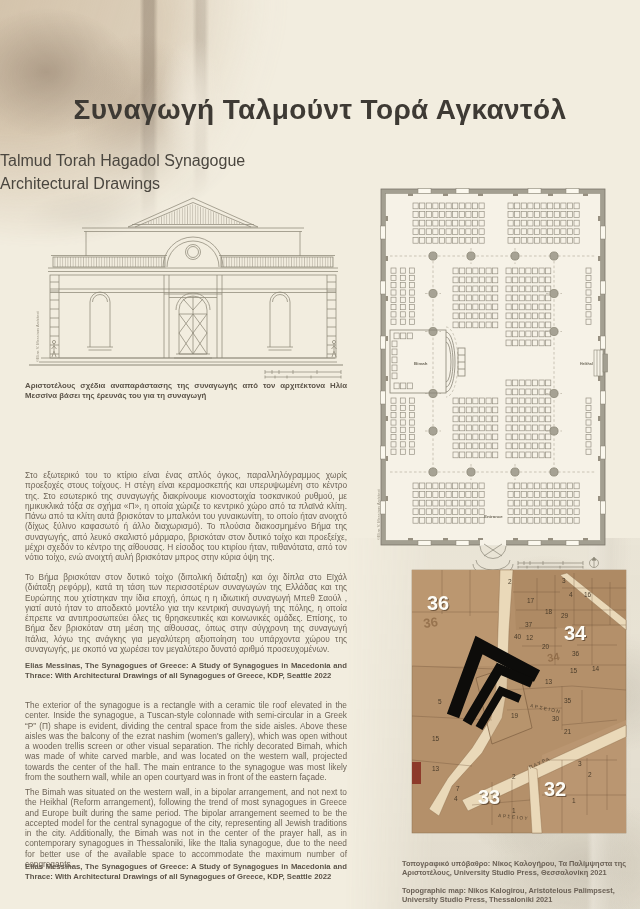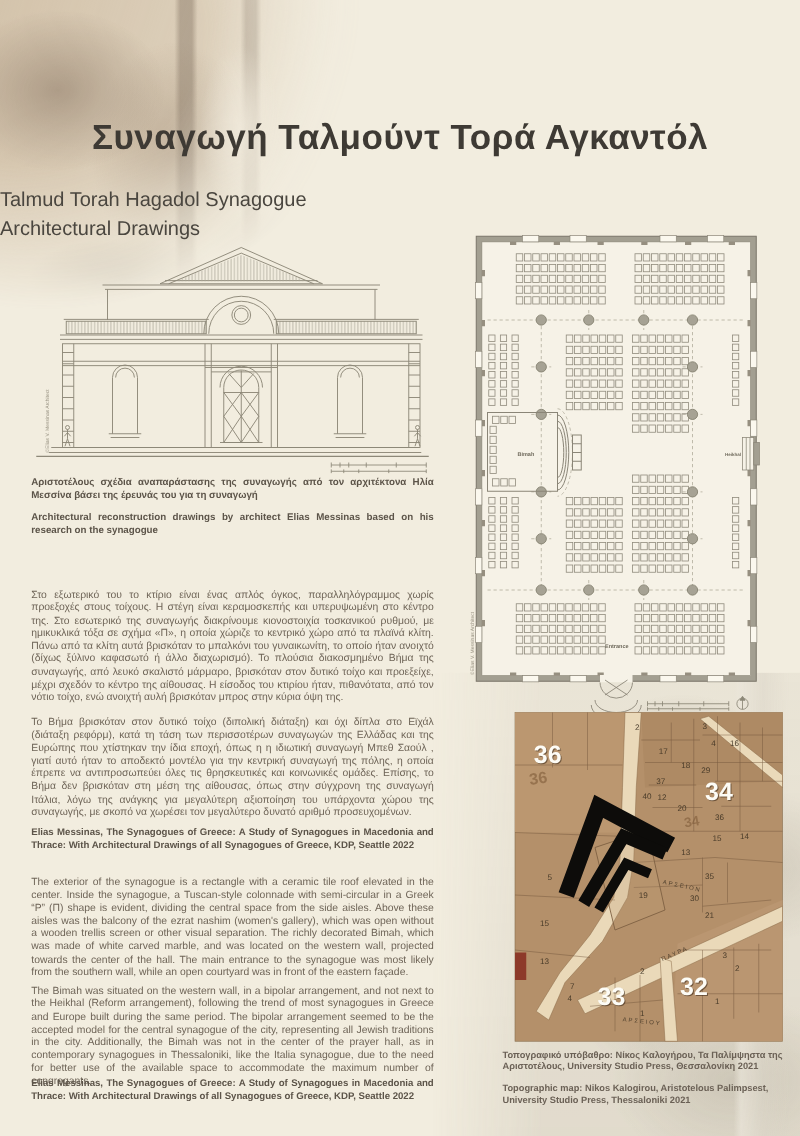--- a/index.html
+++ b/index.html
@@ -29,21 +29,21 @@
       radial-gradient(140px 95px at 82% 88%, rgba(157,149,132,.4), rgba(157,149,132,0) 72%),
       linear-gradient(180deg, rgba(208,201,187,.3), rgba(189,181,165,.4));
     -webkit-mask-image:linear-gradient(90deg, transparent 0%, #000 30%);
     mask-image:linear-gradient(90deg, transparent 0%, #000 30%);}
   .title-el{left:0;top:63px;width:100%;text-align:center;font-size:28px;font-weight:bold;
             color:#3e3a34;line-height:37px;letter-spacing:.4px;margin-top:28px;}
   .title-en{left:0;top:149px;width:100%;text-align:left;font-size:16px;color:#4a463f;line-height:23px;}
   .cap{font-weight:bold;color:#5c5449;font-size:7.8px;line-height:9.7px;text-align:justify;}
   .para{color:#6e6457;font-size:8.3px;line-height:10.25px;text-align:justify;}
   .cite{font-weight:bold;color:#5c5449;font-size:7.7px;line-height:9.5px;text-align:justify;}
-  .mapcap{font-weight:bold;color:#6b6156;font-size:7.4px;line-height:9.3px;}
+  .mapcap{font-weight:bold;color:#6b6156;font-size:7.4px;line-height:9.3px;margin-top:20px;}
   svg{position:absolute;overflow:visible;}
 </style>
 </head>
 <body>
 
 <div class="page">
 
   <div class="abs photo-top"></div>
   <div class="abs photo-bottom"></div>
 
@@ -117,21 +117,20 @@
     </g>
 
     <g stroke="#8d8878" stroke-width="0.7" fill="none">
       <path d="M240,176 H316 M240,174 V178 M247,174 V178 M254,174 V178 M268,174 V178 M292,174 V178 M316,174 V178"></path>
       <path d="M240,181 H316 M240,179.5 V182.5 M250,179.5 V182.5 M262,179.5 V182.5 M286,179.5 V182.5 M316,179.5 V182.5"></path>
     </g>
     <text transform="translate(14,166) rotate(-90)" font-size="4" fill="#9a9484">©Elias V. Messinas Architect</text>
   </svg>
 
   <div class="abs cap" style="left:25px;top:381px;width:322px;">Αριστοτέλους σχέδια αναπαράστασης της συναγωγής από τον αρχιτέκτονα Ηλία Μεσσίνα βάσει της έρευνάς του για τη συναγωγή</div>
-  <div class="abs cap" style="left:25px;top:409px;width:322px;">Architectural reconstruction drawings by architect Elias Messinas based on his research on the synagogue</div>
 
   <div class="abs para" style="left:25px;top:470px;width:322px;">Στο εξωτερικό του το κτίριο είναι ένας απλός όγκος, παραλληλόγραμμος χωρίς προεξοχές στους τοίχους. Η στέγη είναι κεραμοσκεπής και υπερυψωμένη στο κέντρο της. Στο εσωτερικό της συναγωγής διακρίνουμε κιονοστοιχία τοσκανικού ρυθμού, με ημικυκλικά τόξα σε σχήμα «Π», η οποία χώριζε το κεντρικό χώρο από τα πλαϊνά κλίτη. Πάνω από τα κλίτη αυτά βρισκόταν το μπαλκόνι του γυναικωνίτη, το οποίο ήταν ανοιχτό (δίχως ξύλινο καφασωτό ή άλλο διαχωρισμό). Το πλούσια διακοσμημένο Βήμα της συναγωγής, από λευκό σκαλιστό μάρμαρο, βρισκόταν στον δυτικό τοίχο και προεξείχε, μέχρι σχεδόν το κέντρο της αίθουσας. Η είσοδος του κτιρίου ήταν, πιθανότατα, από τον νότιο τοίχο, ενώ ανοιχτή αυλή βρισκόταν μπρος στην κύρια όψη της.</div>
   <div class="abs para" style="left:25px;top:572px;width:322px;">Το Βήμα βρισκόταν στον δυτικό τοίχο (διπολική διάταξη) και όχι δίπλα στο Εϊχάλ (διάταξη ρεφόρμ), κατά τη τάση των περισσοτέρων συναγωγών της Ελλάδας και της Ευρώπης που χτίστηκαν την ίδια εποχή, όπως η η ιδιωτική συναγωγή Μπεθ Σαούλ , γιατί αυτό ήταν το αποδεκτό μοντέλο για την κεντρική συναγωγή της πόλης, η οποία έπρεπε να αντιπροσωπεύει όλες τις θρησκευτικές και κοινωνικές ομάδες. Επίσης, το Βήμα δεν βρισκόταν στη μέση της αίθουσας, όπως στην σύγχρονη της συναγωγή Ιτάλια, λόγω της ανάγκης για μεγαλύτερη αξιοποίηση του υπάρχοντα χώρου της συναγωγής, με σκοπό να χωρέσει τον μεγαλύτερο δυνατό αριθμό προσευχομένων.</div>
   <div class="abs cite" style="left:25px;top:661px;width:322px;">Elias Messinas, The Synagogues of Greece: A Study of Synagogues in Macedonia and Thrace: With Architectural Drawings of all Synagogues of Greece, KDP, Seattle 2022</div>
   <div class="abs para" style="left:25px;top:700px;width:322px;">The exterior of the synagogue is a rectangle with a ceramic tile roof elevated in the center. Inside the synagogue, a Tuscan-style colonnade with semi-circular in a Greek “P” (Π) shape is evident, dividing the central space from the side aisles. Above these aisles was the balcony of the ezrat nashim (women's gallery), which was open without a wooden trellis screen or other visual separation. The richly decorated Bimah, which was made of white carved marble, and was located on the western wall, projected towards the center of the hall. The main entrance to the synagogue was most likely from the southern wall, while an open courtyard was in front of the eastern façade.</div>
   <div class="abs para" style="left:25px;top:787px;width:322px;">The Bimah was situated on the western wall, in a bipolar arrangement, and not next to the Heikhal (Reform arrangement), following the trend of most synagogues in Greece and Europe built during the same period. The bipolar arrangement seemed to be the accepted model for the central synagogue of the city, representing all Jewish traditions in the city. Additionally, the Bimah was not in the center of the prayer hall, as in contemporary synagogues in Thessaloniki, like the Italia synagogue, due to the need for better use of the available space to accommodate the maximum number of congregants.</div>
   <div class="abs cite" style="left:25px;top:862px;width:322px;">Elias Messinas, The Synagogues of Greece: A Study of Synagogues in Macedonia and Thrace: With Architectural Drawings of all Synagogues of Greece, KDP, Seattle 2022</div>
 
   <svg style="left:378px;top:186px;" width="252" height="390" viewBox="0 0 252 390">
 

